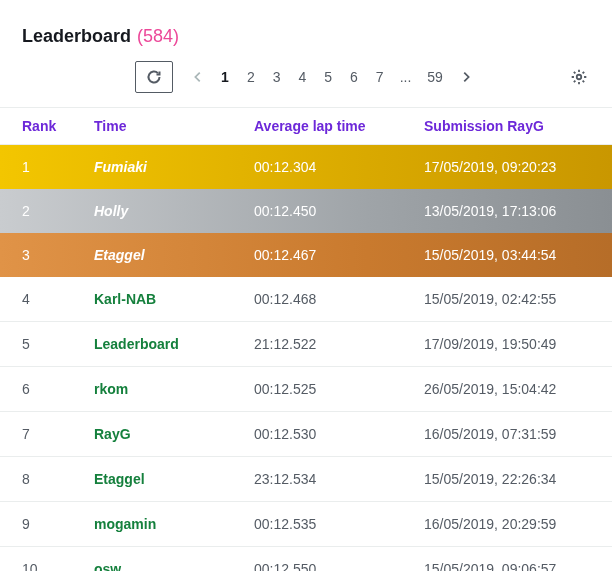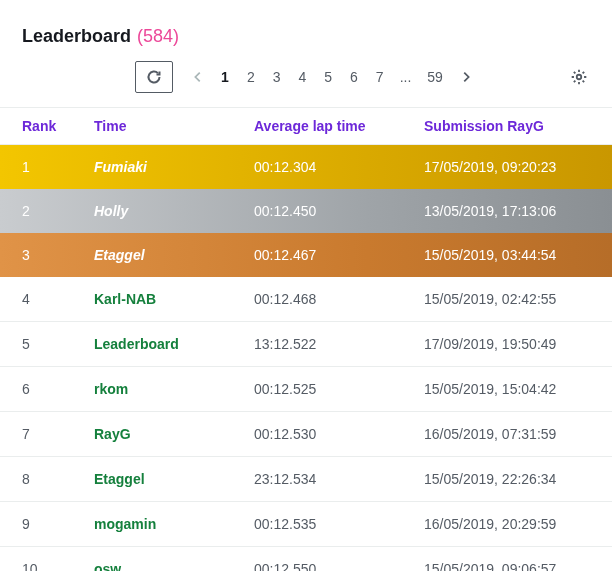--- a/index.html
+++ b/index.html
@@ -207,28 +207,28 @@
         </tr>
         <tr>
           <td class="col-rank">4</td>
           <td class="racer col-racer">Karl-NAB</td>
           <td class="col-lap">00:12.468</td>
           <td>15/05/2019, 02:42:55</td>
         </tr>
         <tr>
           <td class="col-rank">5</td>
           <td class="racer col-racer">Leaderboard</td>
-          <td class="col-lap">13:12.522</td>
+          <td class="col-lap">21:12.522</td>
           <td>17/09/2019, 19:50:49</td>
         </tr>
         <tr>
           <td class="col-rank">6</td>
           <td class="racer col-racer">rkom</td>
           <td class="col-lap">00:12.525</td>
-          <td>15/05/2019, 15:04:42</td>
+          <td>26/05/2019, 15:04:42</td>
         </tr>
         <tr>
           <td class="col-rank">7</td>
           <td class="racer col-racer">RayG</td>
           <td class="col-lap">00:12.530</td>
           <td>16/05/2019, 07:31:59</td>
         </tr>
         <tr>
           <td class="col-rank">8</td>
           <td class="racer col-racer">Etaggel</td>

